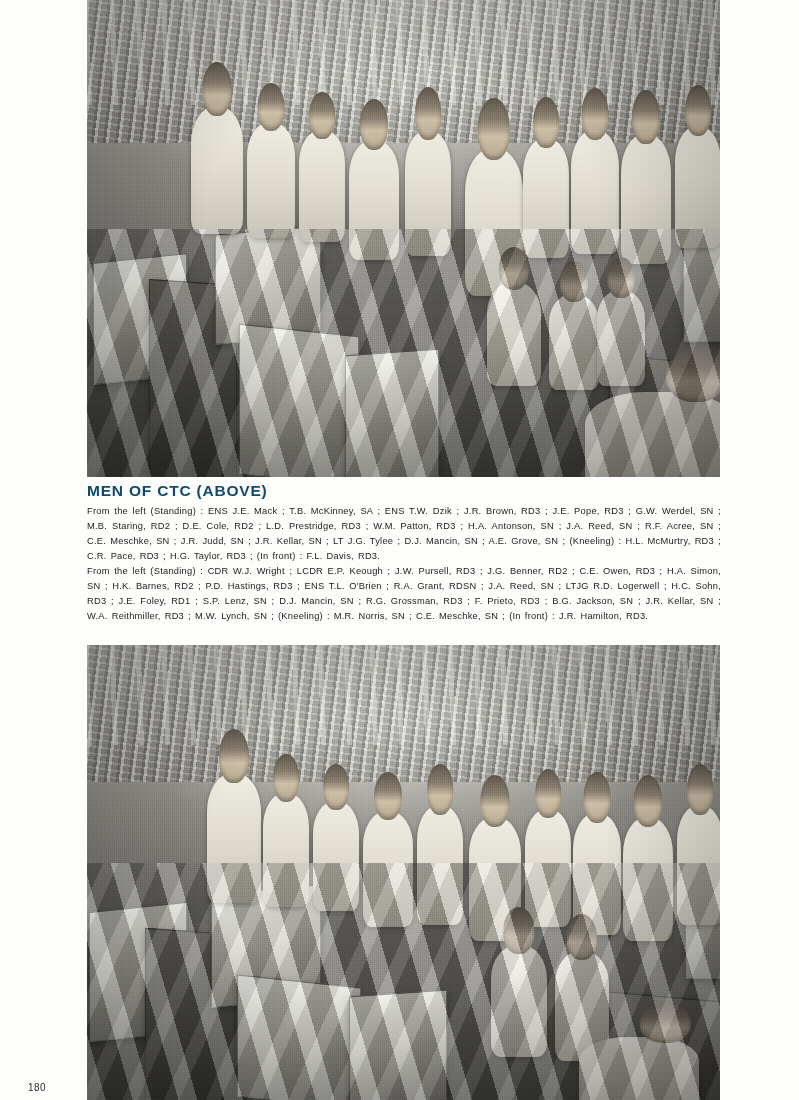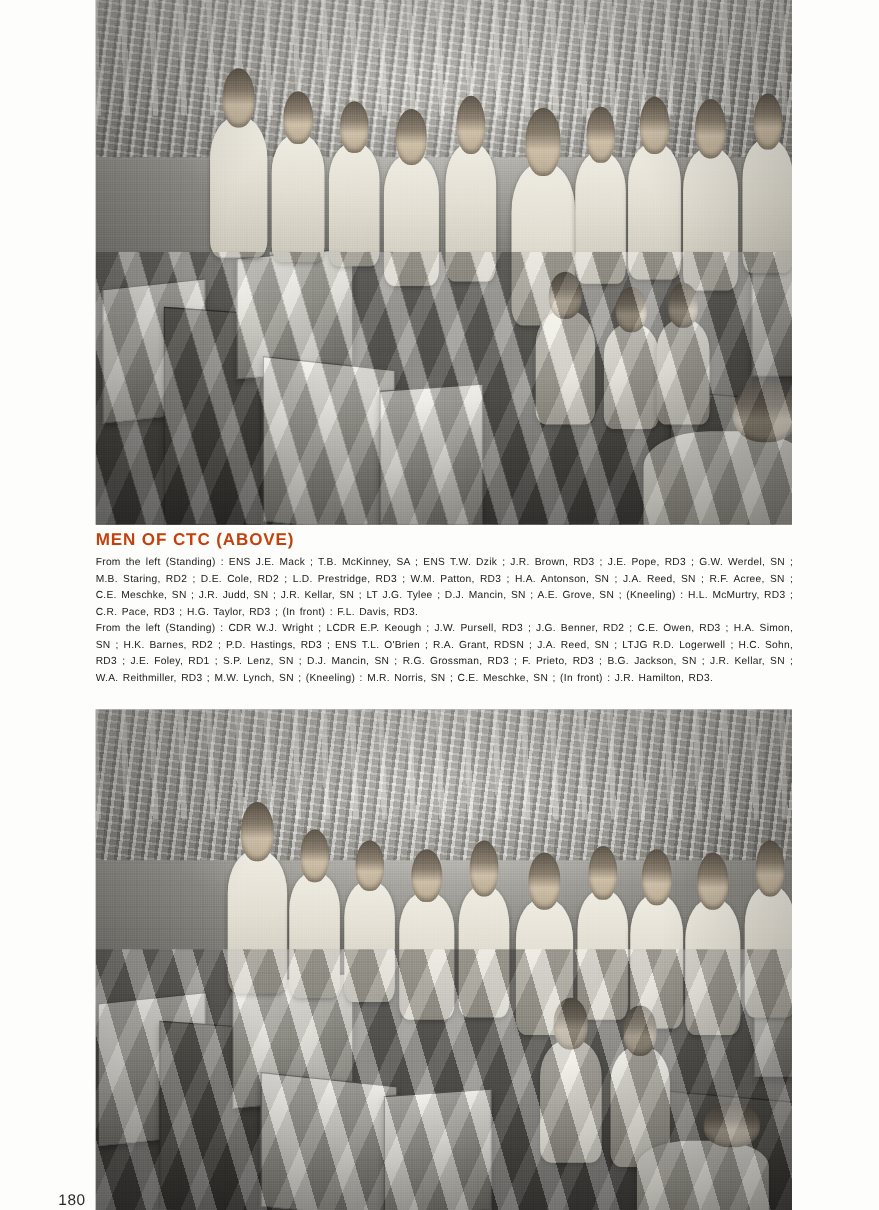--- a/index.html
+++ b/index.html
@@ -121,21 +121,21 @@
     position: absolute;
     left: 87px;
     top: 482px;
     width: 634px;
   }
   .caption-head {
     font-family: "Liberation Sans", sans-serif;
     font-weight: bold;
     font-size: 15.5px;
     letter-spacing: 0.8px;
-    color: #c2410c;
+    color: #0c4a6e;
     margin: 0 0 5px 0;
     line-height: 1.1;
   }
   #caption-2 {
     margin-top: 13px;
   }
   .caption-body {
     font-family: "Liberation Sans", sans-serif;
     font-size: 9.3px;
     line-height: 1.62;
@@ -144,24 +144,23 @@
     text-align: justify;
     margin: 0;
     word-spacing: 1.2px;
   }
 
   .page-number {
     position: absolute;
     left: 28px;
     top: 1082px;
     font-family: "Liberation Sans", sans-serif;
-    font-size: 14px;
+    font-size: 10px;
     color: #2a2a2a;
     letter-spacing: 0.5px;
-    margin-left: 25px;
   }
 </style>
 </head>
 <body>
 
 <div class="page">
 
   <div class="photo" id="photo-top">
     <div class="ph-base"></div>
     <div class="ph-ceiling"></div>

